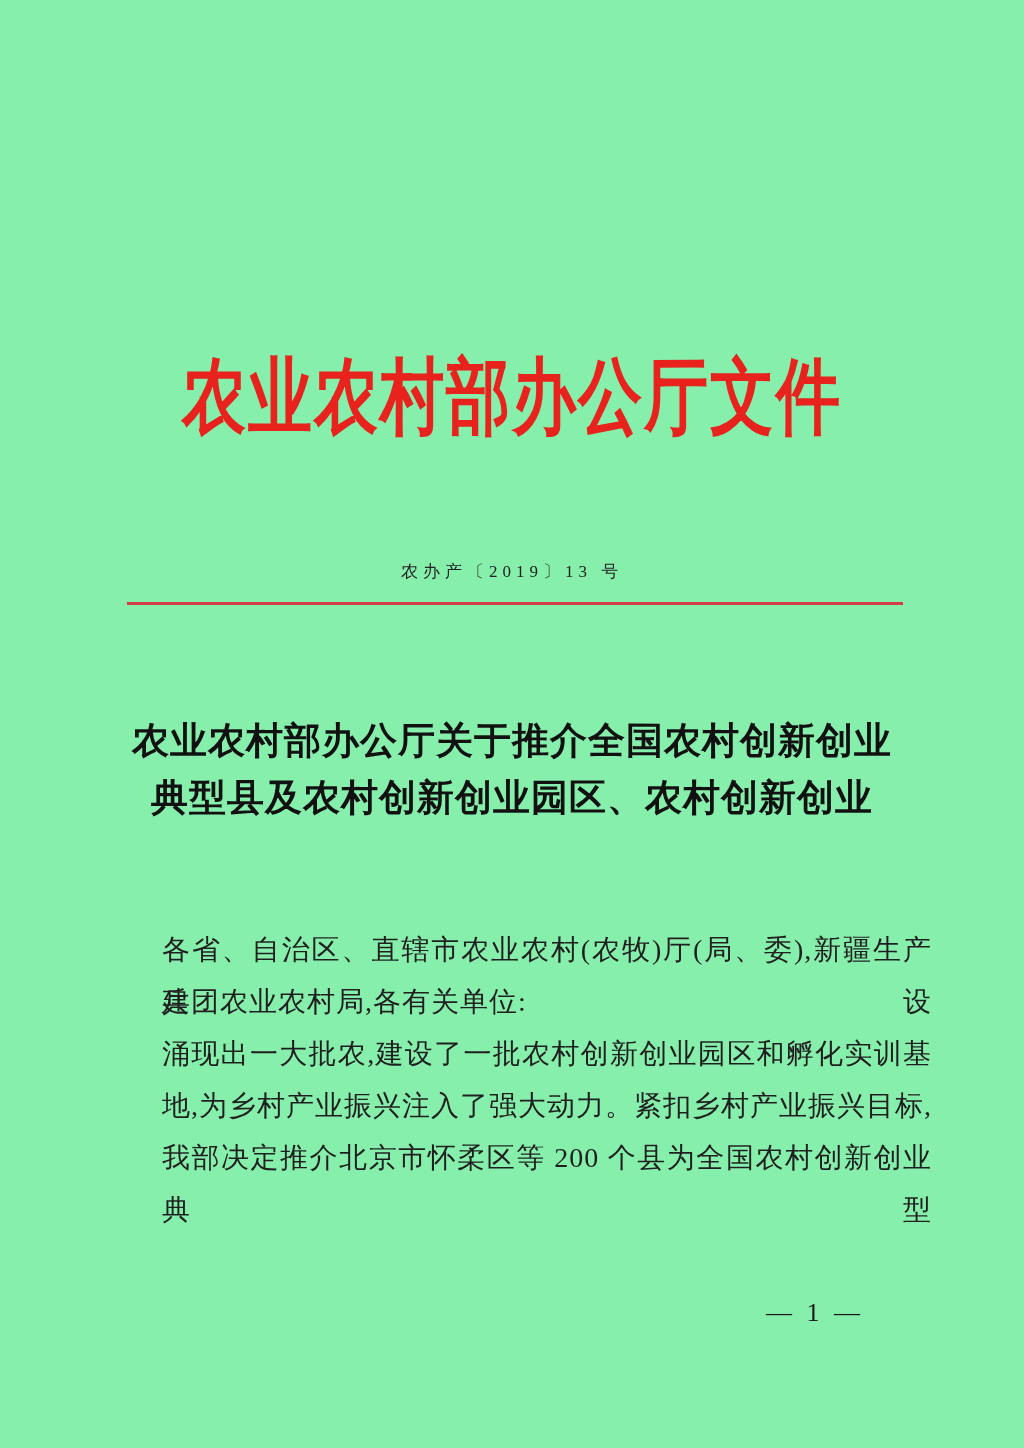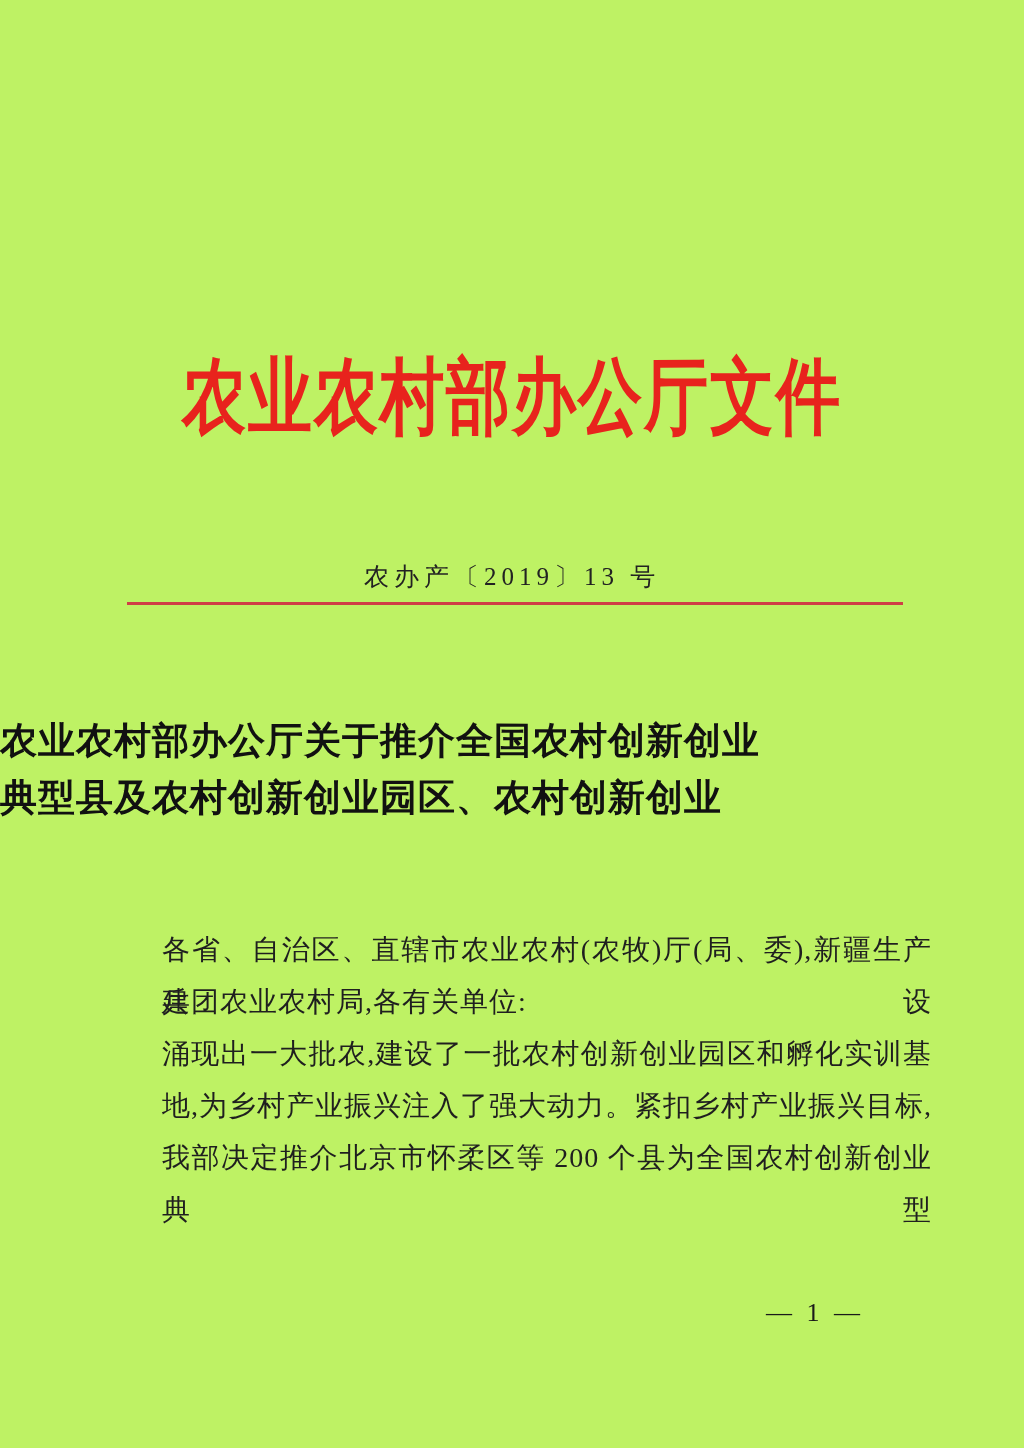--- a/index.html
+++ b/index.html
@@ -4,21 +4,21 @@
   <style>
     html, body {
       margin: 0;
       padding: 0;
       background: #ffffff;
     }
     .page {
       position: relative;
       width: 1024px;
       height: 1448px;
-      background: #bef264;
+      background: #86efac;
       overflow: hidden;
       font-family: "Liberation Serif", "DejaVu Serif", serif;
       color: #1a1a1a;
     }
     
     .header-title {
       position: absolute;
       top: 340px;
       left: 0;
       width: 100%;
@@ -31,40 +31,41 @@
       transform-origin: center top;
       white-space: nowrap;
     }
     
     .doc-number {
       position: absolute;
       top: 560px;
       left: 0;
       width: 100%;
       text-align: center;
-      font-size: 25px;
+      font-size: 17px;
       letter-spacing: 5px;
       color: #222222;
       white-space: nowrap;
     }
     
     .red-divider {
       position: absolute;
       top: 602px;
       left: 127px;
       width: 776px;
       height: 3px;
       background: #cf3e46;
     }
     
     .notice-title {
       position: absolute;
       top: 712px;
       left: 0;
       width: 100%;
+      text-align: center;
       font-weight: bold;
       font-size: 37px;
       line-height: 57px;
       color: #111111;
       letter-spacing: 1px;
     }
     
     .body-block {
       position: absolute;
       top: 924px;

